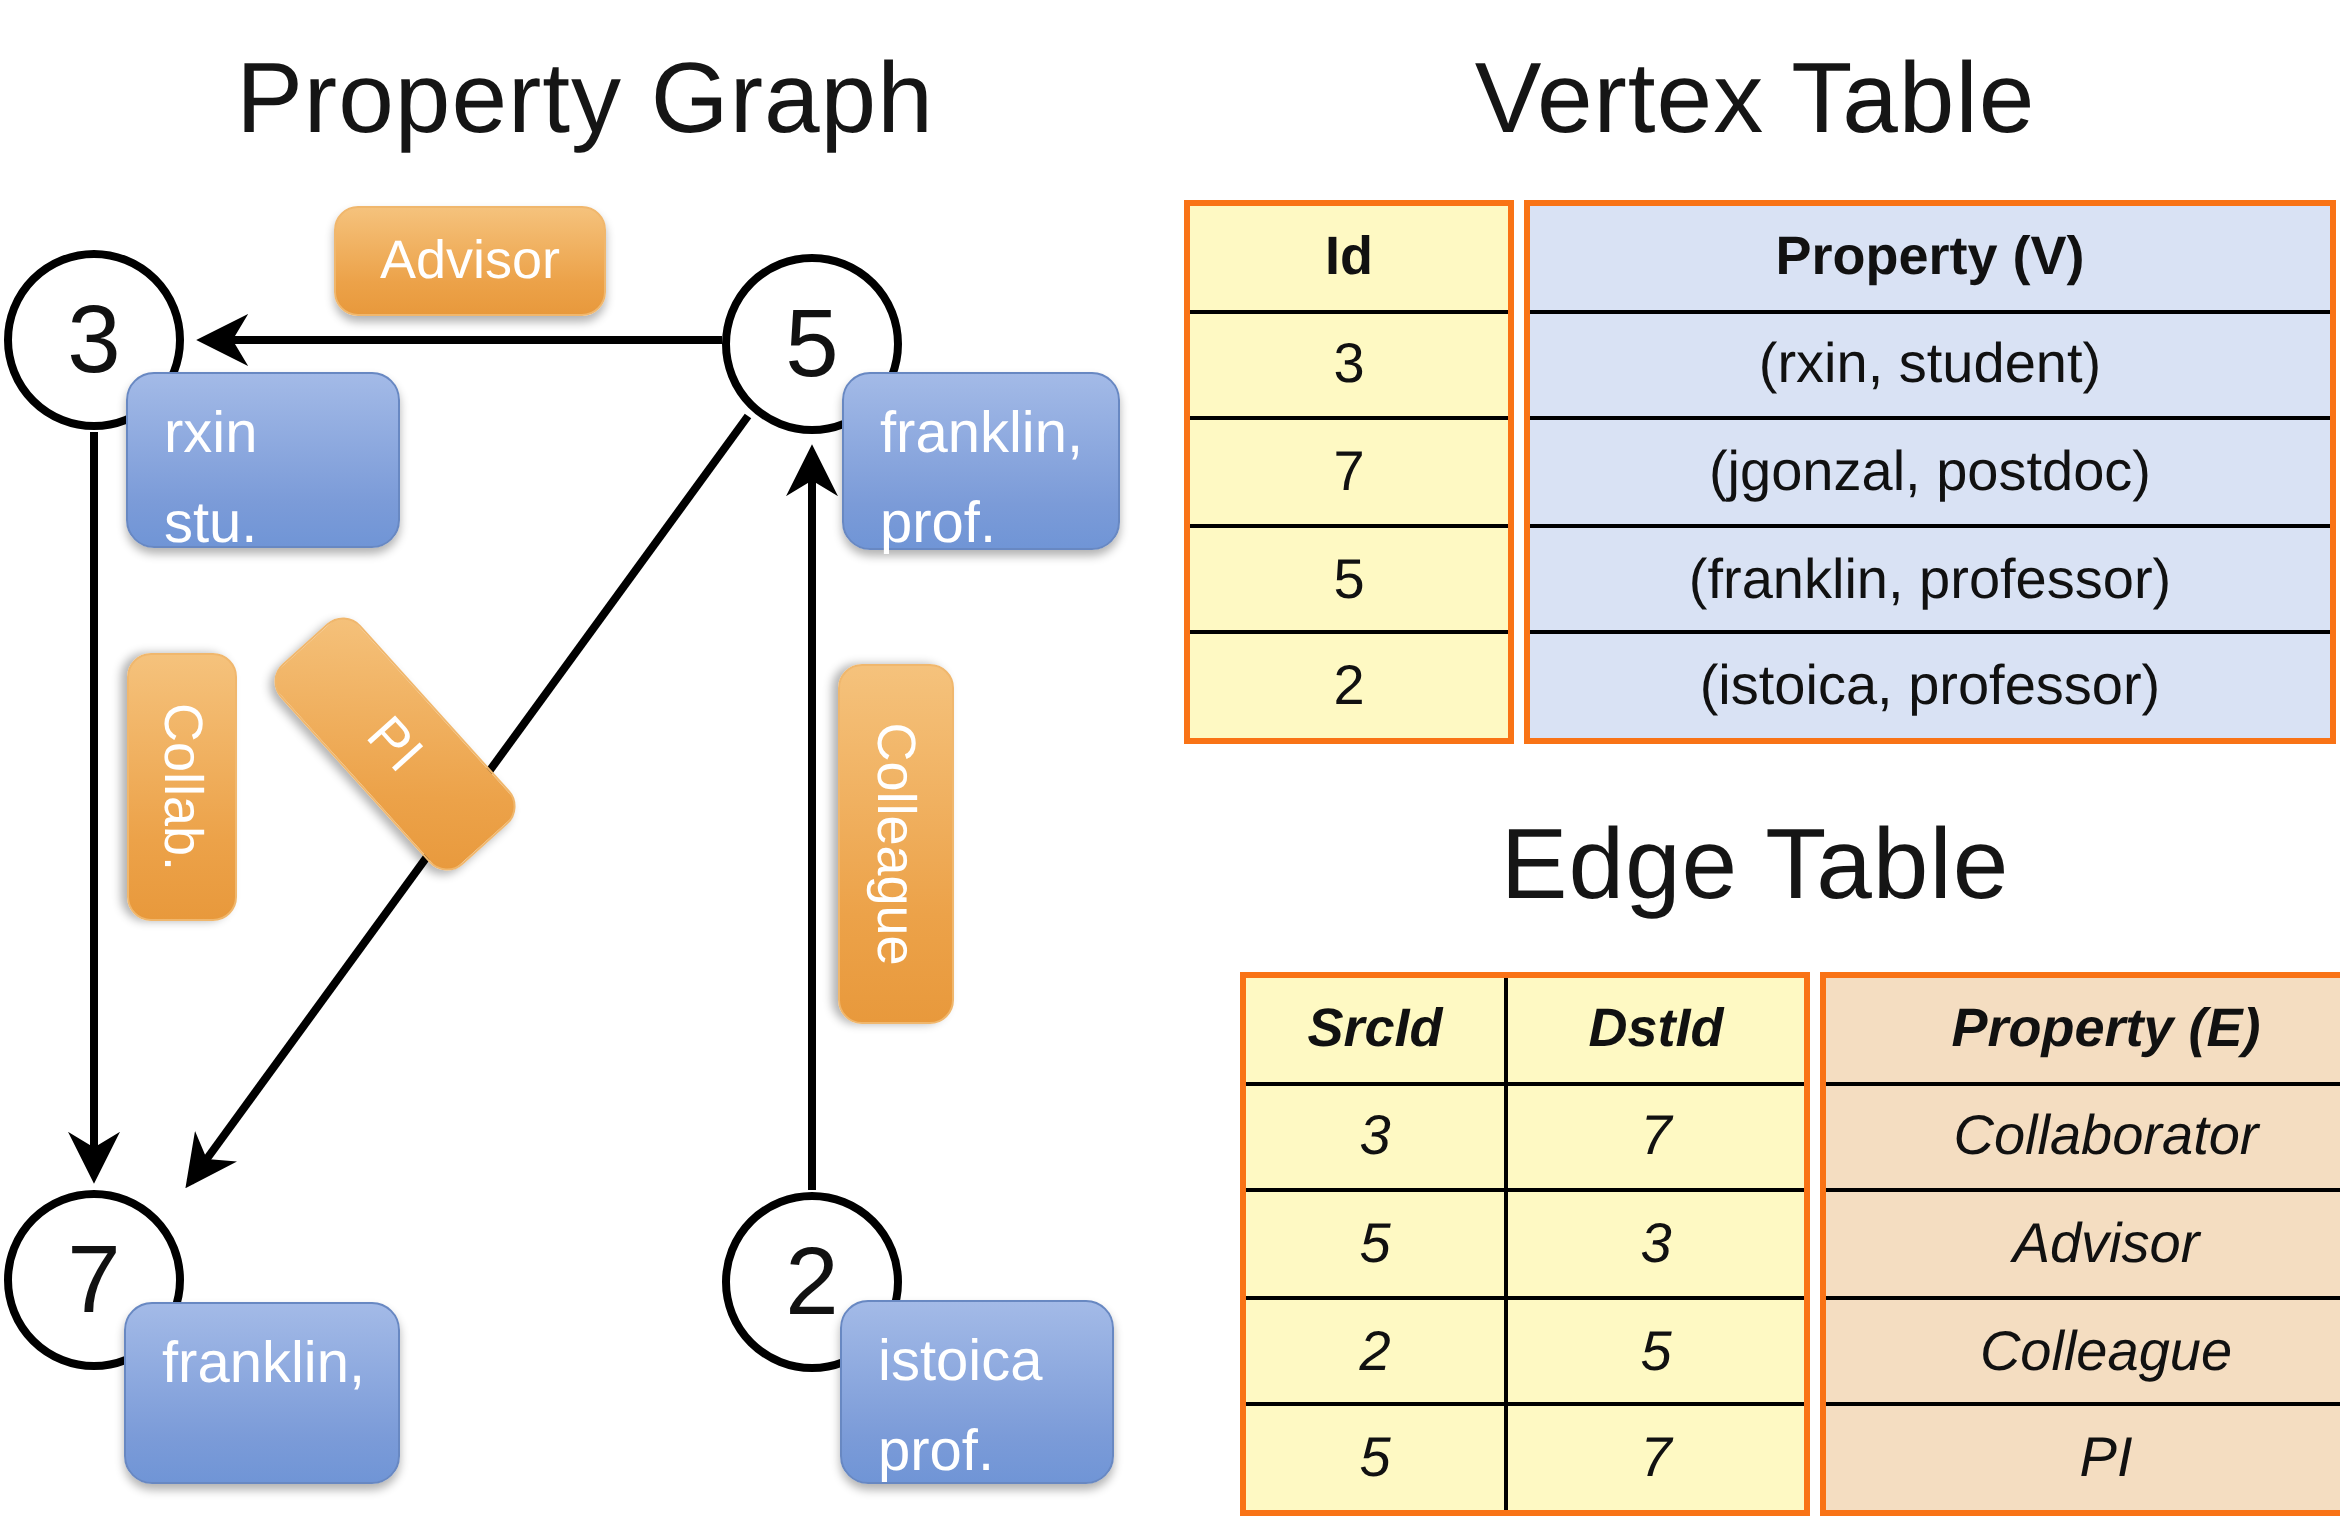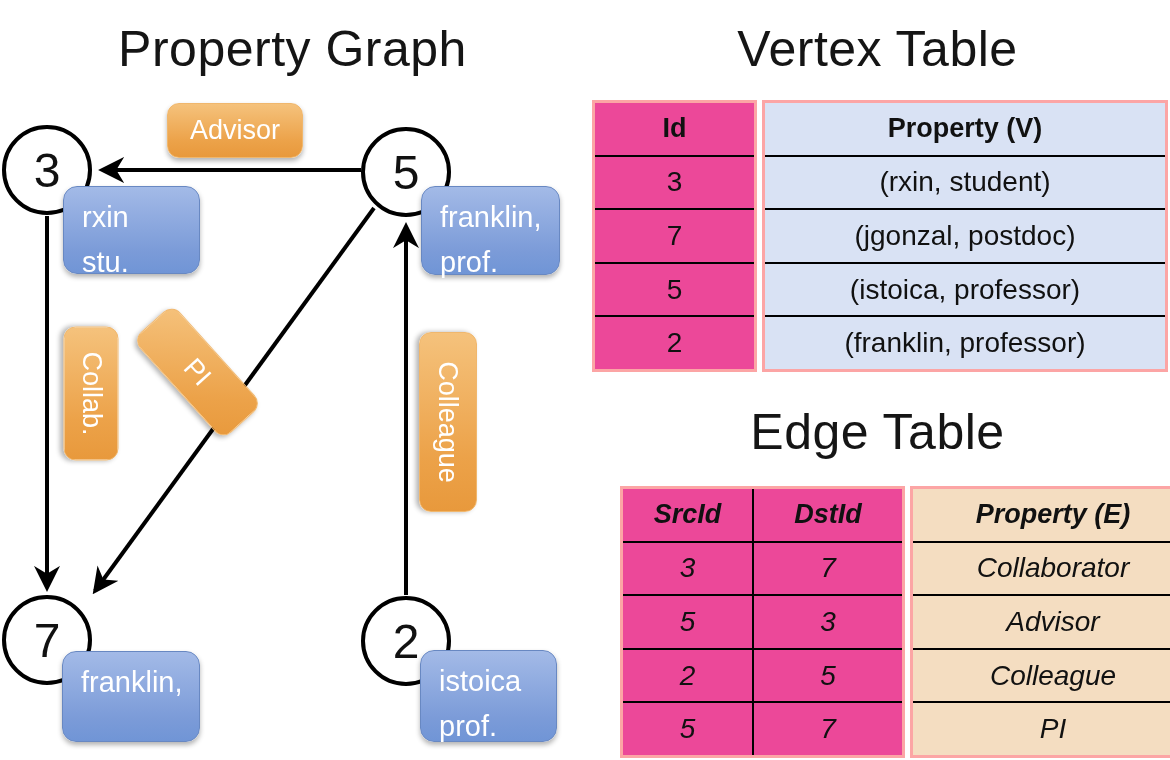--- a/index.html
+++ b/index.html
@@ -55,22 +55,22 @@
   #elabel-colleague { left:358px; top:393px;  width:180px; height:58px;
                       transform:rotate(90deg);
                       background:linear-gradient(to right,#f5c27c 0%,#eca249 70%,#e8993c 100%); }
 
   
   .table-wrap { position:absolute; display:flex; gap:5px; }
   #vertex-table { left:592px; top:100px; width:576px; height:272px; }
   #edge-table   { left:620px; top:486px; width:576px; height:272px;font-style:italic; }
 
   .tcol {
-    box-sizing:border-box; border:3px solid #fca5a5; display:flex;
-    flex-direction:column; background:#ec4899;
+    box-sizing:border-box; border:3px solid #f97316; display:flex;
+    flex-direction:column; background:#fef9c3;
   }
   .tcell {
     flex:1; display:flex; align-items:center; justify-content:center;
     font-size:28px; border-top:2px solid #000;
   }
   .tcell:first-child { border-top:none; }
   .tcell.hdr { font-weight:bold; font-size:27px; }
   .fill-blue { background:#d9e2f4; }
   .fill-tan  { background:#f4ddc1; }
 
@@ -154,22 +154,22 @@
     <div class="tcell hdr">Id</div>
     <div class="tcell">3</div>
     <div class="tcell">7</div>
     <div class="tcell">5</div>
     <div class="tcell">2</div>
   </div>
   <div class="tcol" id="vt-propcol">
     <div class="tcell hdr fill-blue">Property (V)</div>
     <div class="tcell fill-blue">(rxin, student)</div>
     <div class="tcell fill-blue">(jgonzal, postdoc)</div>
+    <div class="tcell fill-blue">(franklin, professor)</div>
     <div class="tcell fill-blue">(istoica, professor)</div>
-    <div class="tcell fill-blue">(franklin, professor)</div>
   </div>
 </div>
 
 <div class="table-wrap" id="edge-table">
   <div class="tcol" id="et-idscol">
     <div class="trow">
       <div class="c c-src hdr">SrcId</div>
       <div class="c c-dst hdr">DstId</div>
     </div>
     <div class="trow">

